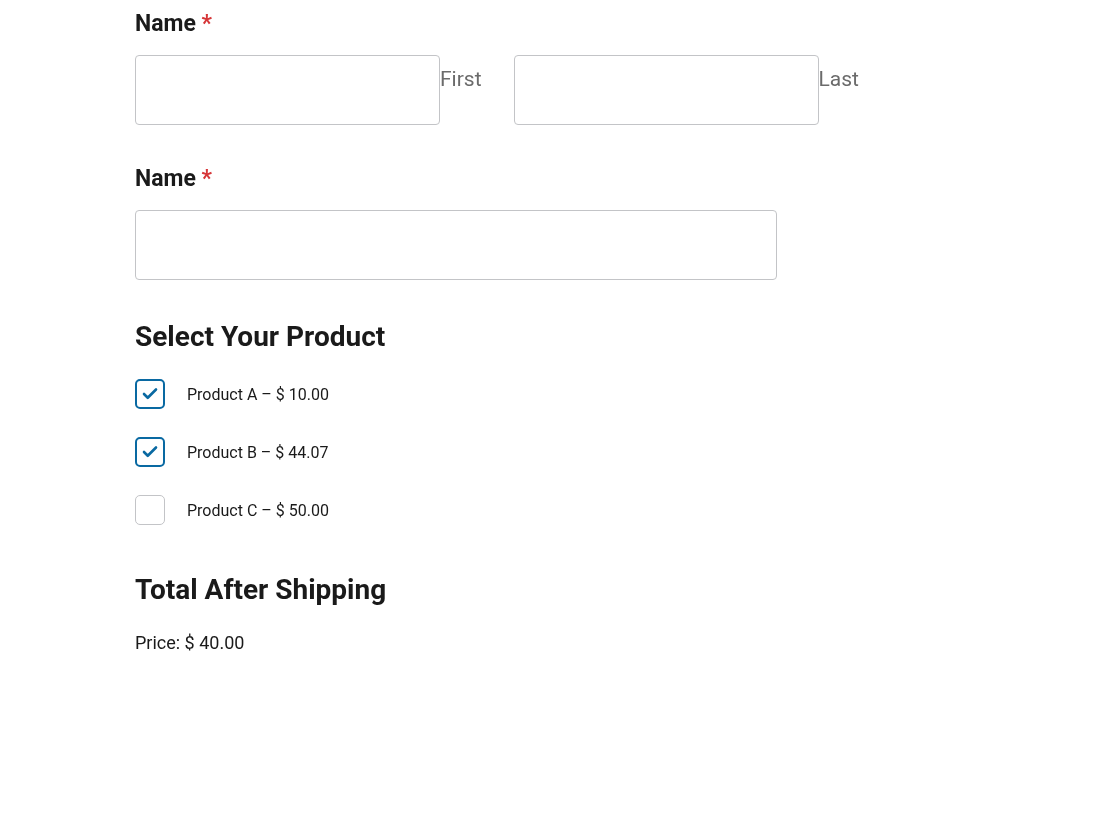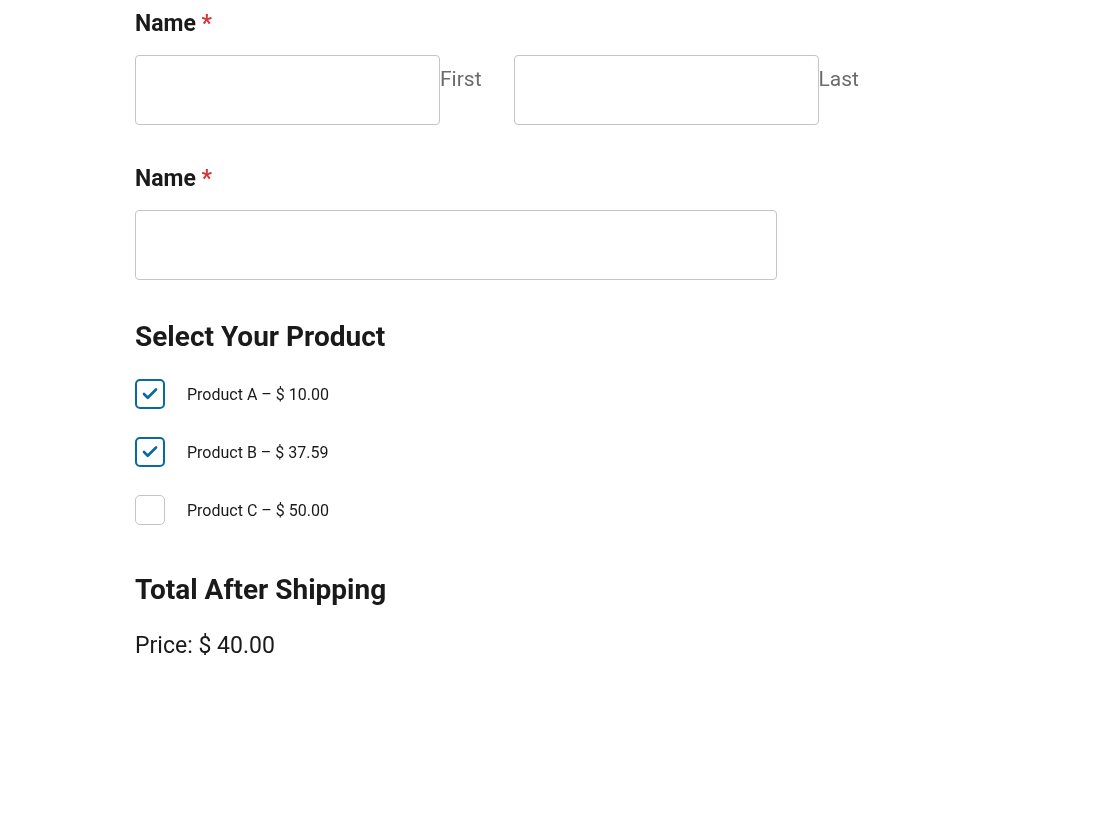--- a/index.html
+++ b/index.html
@@ -102,21 +102,21 @@
       font-size: 16px;
       color: #1a1a1a;
     }
     .product-section {
       margin-bottom: 48px;
     }
     .total-section {
       margin-top: 10px;
     }
     .price-line {
-      font-size: 23px;
+      font-size: 18px;
       color: #1a1a1a;
       margin-bottom: 14px;
       margin-top: 24px;
     }
     .shipping-note {
       font-size: 21px;
       color: #6b6b6b;
       line-height: 1.4;
     }
   </style>
@@ -159,21 +159,21 @@
     </div>
     <span class="checkbox-label">Product A – $ 10.00</span>
   </div>
 
   <div class="checkbox-row">
     <div class="checkbox checked">
       <svg class="checkmark" viewBox="0 0 24 24" fill="none" stroke="#0969a2" stroke-width="3.5" stroke-linecap="round" stroke-linejoin="round">
         <polyline points="4 12 9 17 20 6"></polyline>
       </svg>
     </div>
-    <span class="checkbox-label">Product B – $ 37.59</span>
+    <span class="checkbox-label">Product B – $ 44.07</span>
   </div>
 
   <div class="checkbox-row">
     <div class="checkbox unchecked"></div>
     <span class="checkbox-label">Product C – $ 50.00</span>
   </div>
 </div>
 
 <div class="total-section">
   <div class="section-header">Total After Shipping</div>

